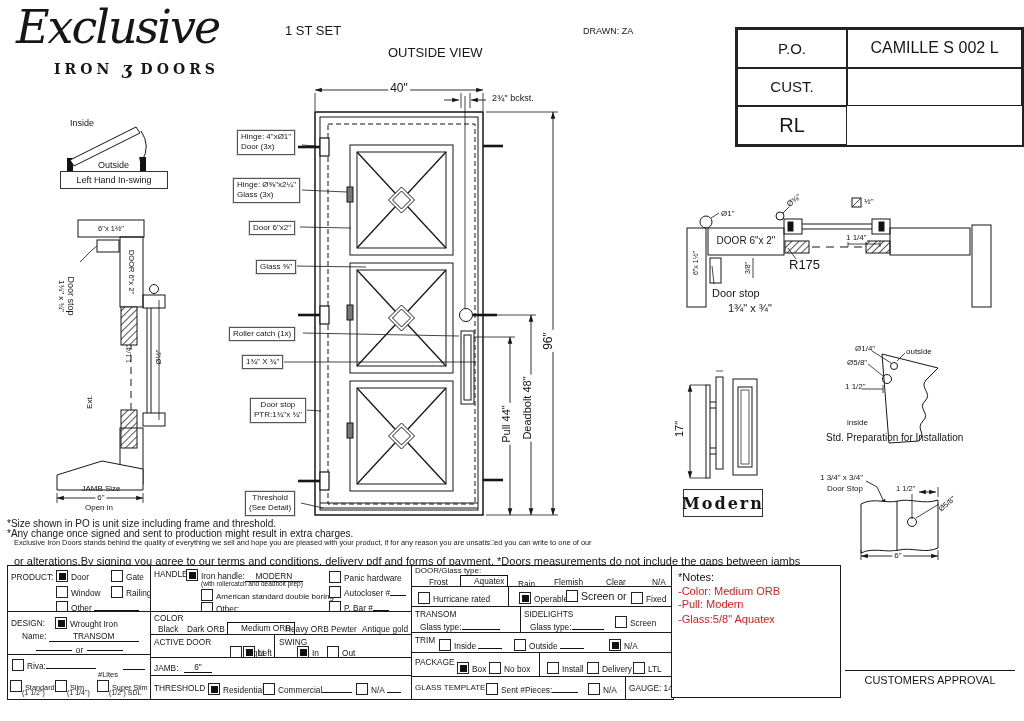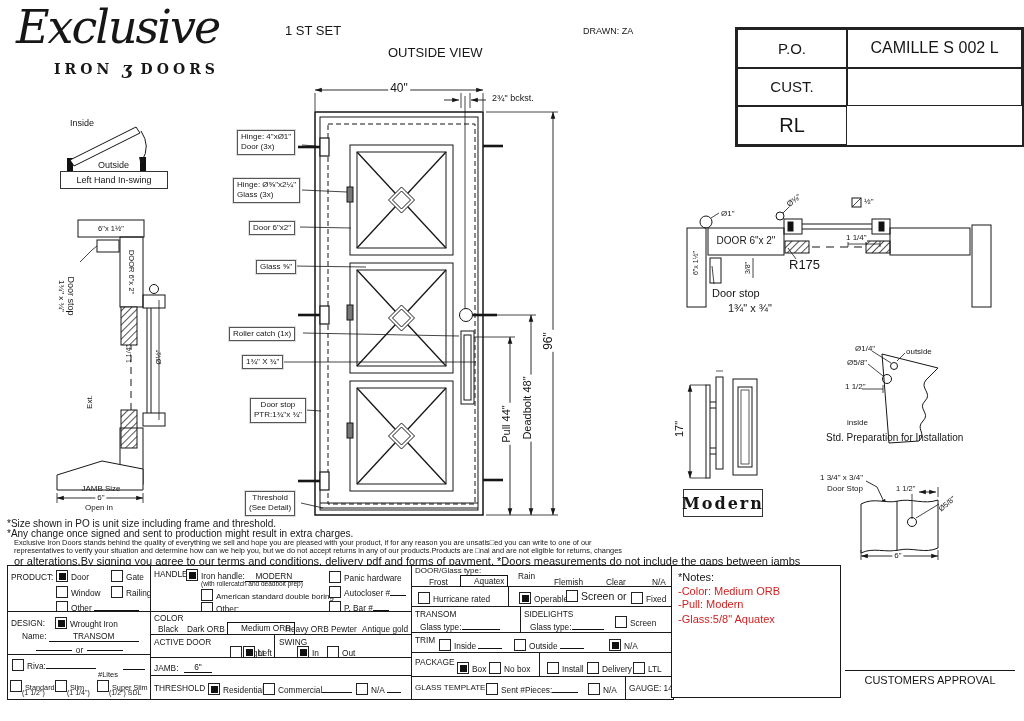--- a/index.html
+++ b/index.html
@@ -313,21 +313,20 @@
 
 <div class="t" style="left:820px;top:473px;font-size:8px;">1 3/4" x 3/4"</div>
 <div class="t" style="left:827px;top:484px;font-size:8px;">Door Stop</div>
 <div class="t" style="left:896px;top:485px;font-size:7.5px;background:#fff;">1 1/2"</div>
 <div class="t" style="left:938px;top:500px;font-size:7.5px;transform:rotate(-40deg);">Ø5/8"</div>
 <div class="t c wbg" style="left:898px;top:556px;font-size:8px;">6"</div>
 
 <div class="t" style="left:7px;top:518px;font-size:10px;">*Size shown in PO is unit size including frame and threshold.</div>
 <div class="t" style="left:14px;top:539px;font-size:7.4px;">Exclusive Iron Doors stands behind the quality of everything we sell and hope you are pleased with your product, if for any reason you are unsatis□ed you can write to one of our</div>
 <div class="t" style="left:7px;top:528px;font-size:10px;">*Any change once signed and sent to production might result in extra charges.</div>
-<div class="t" style="left:14px;top:547px;font-size:7.4px;">representatives to verify your situation and determine how can we help you, but we do not accept returns in any of our products.Products are □nal and are not eligible for returns, changes</div>
 <div class="t" style="left:14px;top:555px;font-size:11px;text-decoration:underline;">or alterations.By signing you agree to our terms and conditions, delivery pdf and forms of payment. *Doors measurements do not include the gaps between jambs</div>
 
 <div class="cell" style="left:7px;top:565px;width:145px;height:48px;">
   <span class="slab" style="left:3px;top:6px;">PRODUCT:</span>
   <span class="opt" style="left:48px;top:4px;"><span class="cb checked"></span><span>Door</span></span>
   <span class="opt" style="left:103px;top:4px;"><span class="cb"></span><span>Gate</span></span>
   <span class="opt" style="left:48px;top:20px;"><span class="cb"></span><span>Window</span></span>
   <span class="opt" style="left:103px;top:20px;"><span class="cb"></span><span>Railing</span></span>
   <span class="opt" style="left:48px;top:35px;"><span class="cb"></span><span>Other</span> <span class="ul" style="width:45px;"></span></span>
 </div>
@@ -395,21 +394,21 @@
   <span class="slab" style="left:3px;top:7px;">THRESHOLD</span>
   <span class="opt" style="left:57px;top:7px;"><span class="cb checked"></span><span>Residential</span></span>
   <span class="opt" style="left:112px;top:7px;"><span class="cb"></span><span>Commercial</span><span class="ul" style="width:30px;"></span></span>
   <span class="opt" style="left:205px;top:7px;"><span class="cb"></span><span>N/A</span> <span class="ul" style="width:14px;"></span></span>
 </div>
 
 <div class="cell" style="left:411px;top:565px;width:261px;height:23px;">
   <span class="slab" style="left:3px;top:0px;font-size:8px;">DOOR/Glass type:</span>
   <span class="slab" style="left:17px;top:11px;">Frost</span>
   <span class="slab boxed" style="left:48px;top:9px;">Aquatex</span>
-  <span class="slab" style="left:106px;top:5px;">Rain</span>
+  <span class="slab" style="left:106px;top:13px;">Rain</span>
   <span class="slab" style="left:142px;top:11px;">Flemish</span>
   <span class="slab" style="left:194px;top:11px;">Clear</span>
   <span class="slab" style="left:240px;top:11px;">N/A</span>
 </div>
 
 <div class="cell" style="left:411px;top:586px;width:261px;height:22px;">
   <span class="opt" style="left:6px;top:5px;"><span class="cb"></span><span>Hurricane rated</span></span>
   <span class="divv" style="left:96px;"></span>
   <span class="opt" style="left:107px;top:5px;"><span class="cb checked"></span><span>Operable</span></span>
   <span class="opt" style="left:154px;top:3px;font-size:10.5px;"><span class="cb"></span><span>Screen or</span></span>

